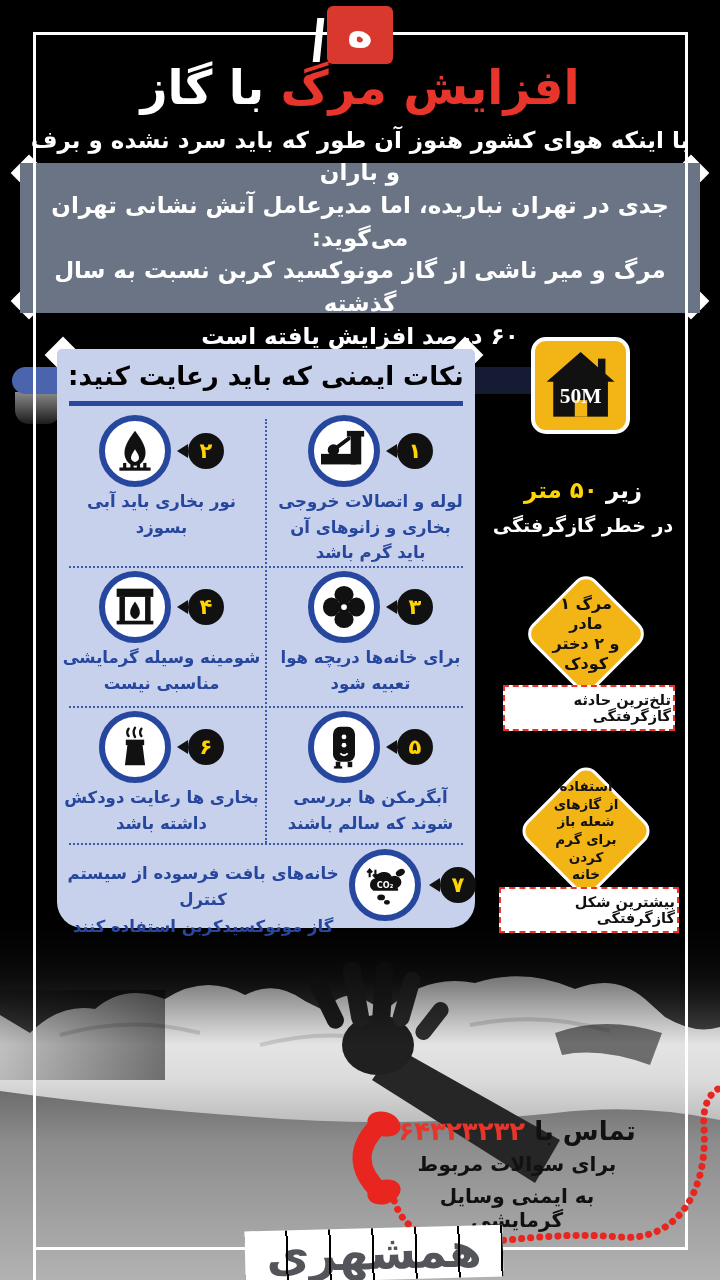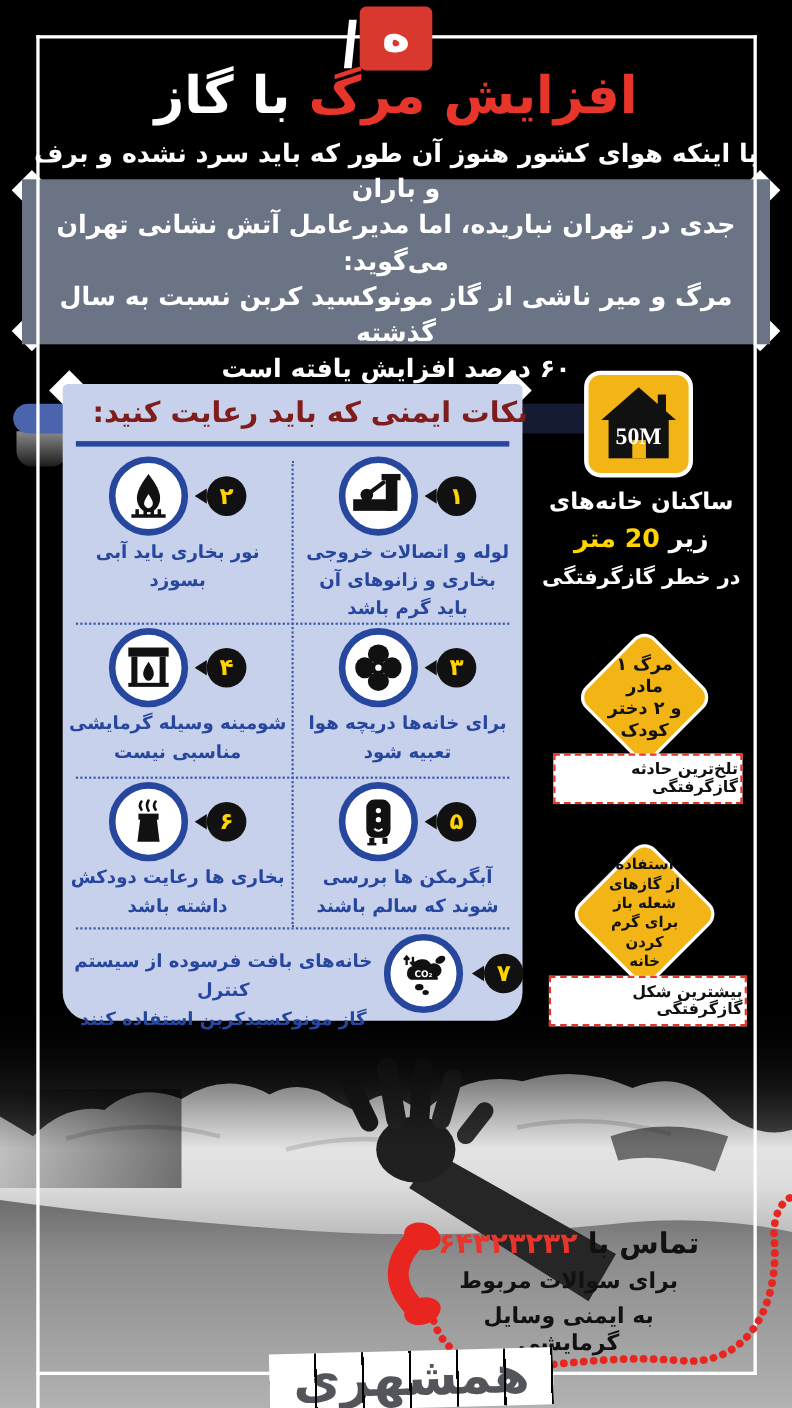--- a/index.html
+++ b/index.html
@@ -29,22 +29,22 @@
   
   .ribbon-left{position:absolute;left:12px;top:367px;width:50px;height:27px;background:#4a64ae;
                border-radius:14px 0 0 14px;z-index:7;}
   .ribbon-fold{position:absolute;left:15px;top:392px;width:46px;height:32px;
                background:linear-gradient(180deg,#8a8a8a,#1c1c1c);border-radius:0 0 14px 14px;z-index:6;}
   .strap-right{position:absolute;left:470px;top:367px;width:90px;height:27px;background:#141b33;z-index:7;}
 
   
   .tips{position:absolute;left:57px;top:349px;width:418px;height:579px;background:#c7d1eb;
         border-radius:5px 5px 26px 26px;z-index:10;}
-  .tips-title{position:absolute;left:16px;top:12px;width:100%;text-align:center;direction:rtl;
-              color:#7f1d1d;font-weight:bold;font-size:26px;}
+  .tips-title{position:absolute;left:0;top:12px;width:100%;text-align:center;direction:rtl;
+              color:#000000;font-weight:bold;font-size:26px;}
   .tips-underline{position:absolute;left:12px;top:52px;width:394px;height:5px;background:#27479e;}
   .v-div{position:absolute;left:208px;top:70px;height:424px;border-left:2px dotted #3b5aa8;}
   .h-sep{position:absolute;left:12px;width:394px;border-top:2px dotted #3b5aa8;}
   .cell{position:absolute;width:209px;display:flex;flex-direction:column;align-items:center;}
   .icon-row{display:flex;align-items:center;justify-content:center;}
   .icon-circle{width:72px;height:72px;background:#fff;border:6px solid #27479e;border-radius:50%;
                display:flex;align-items:center;justify-content:center;box-sizing:border-box;}
   .num-arrow{width:0;height:0;border-top:7px solid transparent;border-bottom:7px solid transparent;
              border-right:11px solid #111;margin-left:6px;}
   .num-badge{width:36px;height:36px;background:#111;border-radius:50%;color:#ffd400;font-weight:bold;
@@ -307,24 +307,23 @@
 
   <div class="badge50">
     <svg width="82" height="80" viewBox="0 0 99 90">
       <polygon points="49,4 8,40 90,40" fill="#111"></polygon>
       <rect x="70" y="12" width="9" height="20" fill="#111"></rect>
       <rect x="16" y="38" width="66" height="44" fill="#111"></rect>
       <rect x="42" y="62" width="15" height="20" fill="#f3b516"></rect>
       <text x="49" y="66" text-anchor="middle" fill="#fff" font-size="26" font-weight="bold" font-family="Liberation Serif, DejaVu Serif, serif">50M</text>
     </svg>
   </div>
-  <div class="sb-text" style="top:444px;font-size:21px;">ساکنان خانه‌های</div>
   <div class="sb-text" style="top:477px;font-size:23px;">
     <span>زیر</span>
-    <span class="sb-yellow">20 متر</span>
+    <span class="sb-yellow">۵۰ متر</span>
   </div>
   <div class="sb-text" style="top:514px;font-size:19px;">در خطر گازگرفتگی</div>
 
   <div class="diamond" style="left:541px;top:589px;width:84px;height:84px;">
     <div class="diamond-inner" style="font-size:16px;line-height:1.25;">مرگ ۱ مادر
 و ۲ دختر
 کودک</div>
   </div>
   <div class="strip" style="left:503px;top:685px;width:164px;">تلخ‌ترین حادثه گازگرفتگی</div>
 

